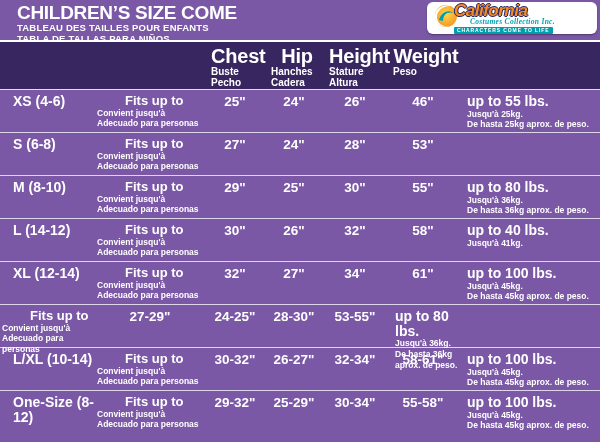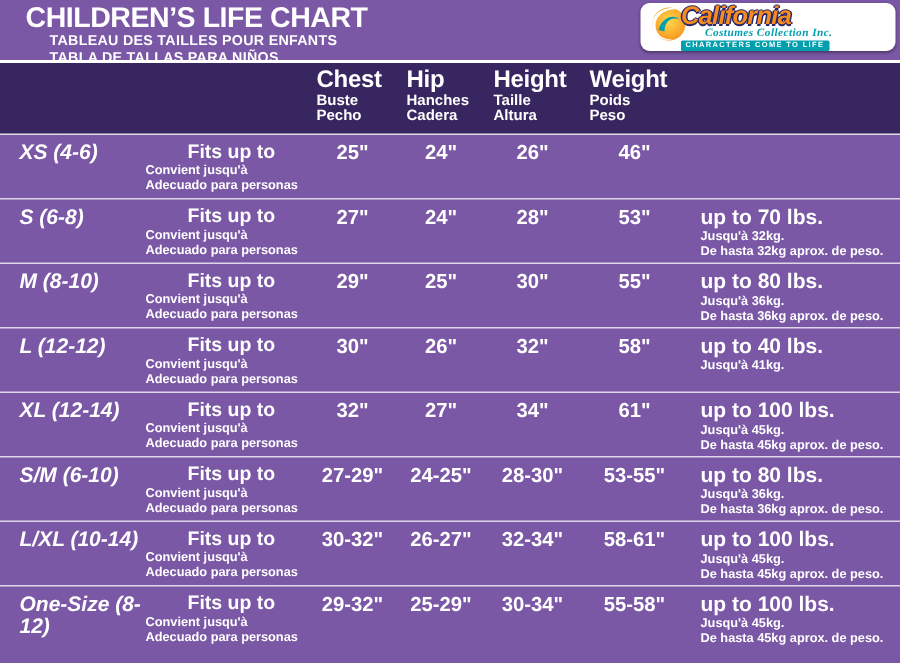--- a/index.html
+++ b/index.html
@@ -3,63 +3,63 @@
 <meta charset="utf-8">
 <style>
   * { margin:0; padding:0; box-sizing:border-box; }
   html,body { width:600px; height:442px; }
   body { font-family:"Liberation Sans", sans-serif; font-weight:bold; color:#fff; }
   .page { position:relative; width:600px; height:442px; background:#7a58a6; overflow:hidden; }
 
   
   .top { position:relative; height:40px; padding:3px 0 0 17px; }
   .main-title { font-size:19px; letter-spacing:-0.3px; line-height:1.0; }
-  .sub-title { font-size:9.5px; letter-spacing:0.2px; line-height:1.2;margin-left:16px; }
+  .sub-title { font-size:9.5px; letter-spacing:0.2px; line-height:1.2; }
 
   
   .logo { position:absolute; top:2px; right:3px; width:170px; height:32px;
           background:#ffffff; border-radius:6px; display:flex; align-items:center;
           padding:1px 4px 1px 4px; box-shadow:0 1px 2px rgba(0,0,0,.35); }
   .logo-text { display:flex; flex-direction:column; align-items:flex-start; margin-left:-7px; line-height:1; }
   .brand { font-size:17px; font-style:italic; color:#f68b1f; letter-spacing:-0.5px;
            text-shadow:-1px 0 #28286b, 1px 0 #28286b, 0 -1px #28286b, 0 1px #28286b; }
   .script { font-family:"Liberation Serif", serif; font-style:italic; font-size:7.5px;
             color:#009fae; margin-top:-1px; letter-spacing:0.3px;padding-left:16px; }
   .tagline { background:#009fae; color:#fff; font-size:5px; letter-spacing:0.9px;
              padding:1px 3px; margin-top:1px; border-radius:1px; }
 
   
   .grid { display:grid; grid-template-columns:95px 110px 60px 58px 64px 72px 141px; }
 
   
   .band { height:50px; background:#37265f; border-top:2px solid #ffffff;
           border-bottom:1.5px solid rgba(255,255,255,.85); padding-top:4px; }
   .hcell { padding-left:6px; line-height:1.05; }
-  .hc-en { font-size:16px; letter-spacing:-0.2px; }
+  .hc-en { font-size:20px; letter-spacing:-0.2px;text-align:center; }
   .hc-sub { font-size:10px; }
 
   
   .data-row { height:43px; padding-top:4px; border-bottom:1px solid rgba(255,255,255,.75); }
   .data-row:last-child { height:51px; border-bottom:none; }
-  .size-cell { font-size:14px; padding-left:13px; line-height:1.1;font-style:italic; }
+  .size-cell { font-size:14px; padding-left:13px; line-height:1.1; }
   .fits-cell { line-height:1.1; padding-left:2px; }
   .fit-en { font-size:13px;margin-left:28px; }
   .fit-sub { font-size:8.5px; line-height:1.2; }
   .val-cell { font-size:13.5px; text-align:center; }
   .weight-cell { padding-left:8px; line-height:1.05; }
   .w-en { font-size:14px; }
   .w-sub { font-size:8.5px; line-height:1.25; }
 </style>
 </head>
 <body>
 
 <div class="page">
 
   <div class="top">
-    <div class="main-title">CHILDREN’S LIFE CHART</div>
+    <div class="main-title">CHILDREN’S SIZE COME</div>
     <div class="sub-title">TABLEAU DES TAILLES POUR ENFANTS</div>
     <div class="sub-title">TABLA DE TALLAS PARA NIÑOS</div>
 
     <div class="logo">
       <span>
         <svg width="30" height="30" viewBox="0 0 30 30">
           <defs>
             <radialGradient id="sg" cx="50%" cy="42%" r="60%">
               <stop offset="0%" stop-color="#ffd84d"></stop>
               <stop offset="100%" stop-color="#f7941e"></stop>
@@ -86,60 +86,59 @@
       <div class="hc-sub">Buste</div>
       <div class="hc-sub">Pecho</div>
     </div>
     <div class="hcell">
       <div class="hc-en">Hip</div>
       <div class="hc-sub">Hanches</div>
       <div class="hc-sub">Cadera</div>
     </div>
     <div class="hcell">
       <div class="hc-en">Height</div>
-      <div class="hc-sub">Taille</div>
+      <div class="hc-sub">Stature</div>
       <div class="hc-sub">Altura</div>
     </div>
     <div class="hcell">
       <div class="hc-en">Weight</div>
-      <div class="hc-sub">Poids</div>
       <div class="hc-sub">Peso</div>
     </div>
   </div>
 
   <div id="rows">
     <div class="data-row grid">
       <div class="size-cell">XS (4-6)</div>
       <div class="fits-cell">
         <div class="fit-en">Fits up to</div>
         <div class="fit-sub">Convient jusqu'à</div>
         <div class="fit-sub">Adecuado para personas</div>
       </div>
       <div class="val-cell">25"</div>
       <div class="val-cell">24"</div>
       <div class="val-cell">26"</div>
       <div class="val-cell">46"</div>
+      <div class="weight-cell">
+        <div class="w-en">up to 55 lbs.</div>
+        <div class="w-sub">Jusqu'à 25kg.</div>
+        <div class="w-sub">De hasta 25kg aprox. de peso.</div>
+      </div>
     </div>
 
     <div class="data-row grid">
       <div class="size-cell">S (6-8)</div>
       <div class="fits-cell">
         <div class="fit-en">Fits up to</div>
         <div class="fit-sub">Convient jusqu'à</div>
         <div class="fit-sub">Adecuado para personas</div>
       </div>
       <div class="val-cell">27"</div>
       <div class="val-cell">24"</div>
       <div class="val-cell">28"</div>
       <div class="val-cell">53"</div>
-      <div class="weight-cell">
-        <div class="w-en">up to 70 lbs.</div>
-        <div class="w-sub">Jusqu'à 32kg.</div>
-        <div class="w-sub">De hasta 32kg aprox. de peso.</div>
-      </div>
     </div>
 
     <div class="data-row grid">
       <div class="size-cell">M (8-10)</div>
       <div class="fits-cell">
         <div class="fit-en">Fits up to</div>
         <div class="fit-sub">Convient jusqu'à</div>
         <div class="fit-sub">Adecuado para personas</div>
       </div>
       <div class="val-cell">29"</div>
@@ -147,21 +146,21 @@
       <div class="val-cell">30"</div>
       <div class="val-cell">55"</div>
       <div class="weight-cell">
         <div class="w-en">up to 80 lbs.</div>
         <div class="w-sub">Jusqu'à 36kg.</div>
         <div class="w-sub">De hasta 36kg aprox. de peso.</div>
       </div>
     </div>
 
     <div class="data-row grid">
-      <div class="size-cell">L (12-12)</div>
+      <div class="size-cell">L (14-12)</div>
       <div class="fits-cell">
         <div class="fit-en">Fits up to</div>
         <div class="fit-sub">Convient jusqu'à</div>
         <div class="fit-sub">Adecuado para personas</div>
       </div>
       <div class="val-cell">30"</div>
       <div class="val-cell">26"</div>
       <div class="val-cell">32"</div>
       <div class="val-cell">58"</div>
       <div class="weight-cell">
@@ -182,21 +181,20 @@
       <div class="val-cell">34"</div>
       <div class="val-cell">61"</div>
       <div class="weight-cell">
         <div class="w-en">up to 100 lbs.</div>
         <div class="w-sub">Jusqu'à 45kg.</div>
         <div class="w-sub">De hasta 45kg aprox. de peso.</div>
       </div>
     </div>
 
     <div class="data-row grid">
-      <div class="size-cell">S/M (6-10)</div>
       <div class="fits-cell">
         <div class="fit-en">Fits up to</div>
         <div class="fit-sub">Convient jusqu'à</div>
         <div class="fit-sub">Adecuado para personas</div>
       </div>
       <div class="val-cell">27-29"</div>
       <div class="val-cell">24-25"</div>
       <div class="val-cell">28-30"</div>
       <div class="val-cell">53-55"</div>
       <div class="weight-cell">

